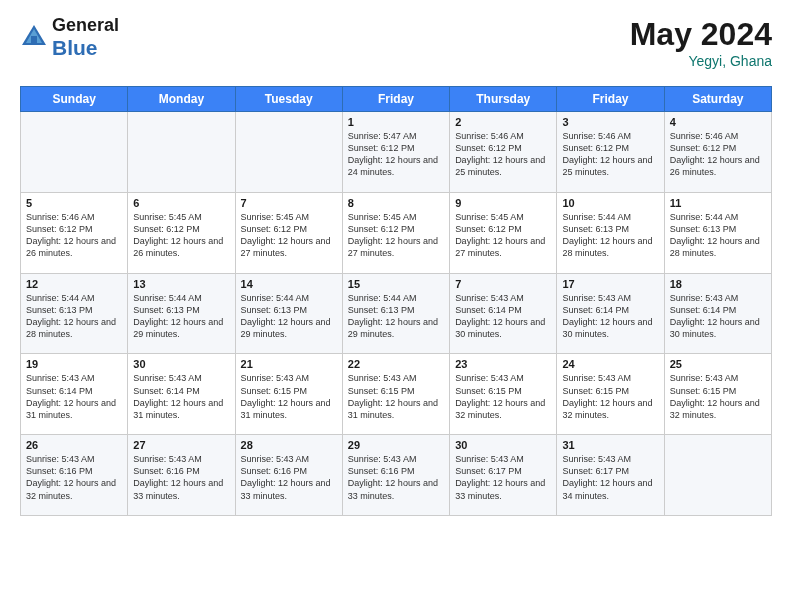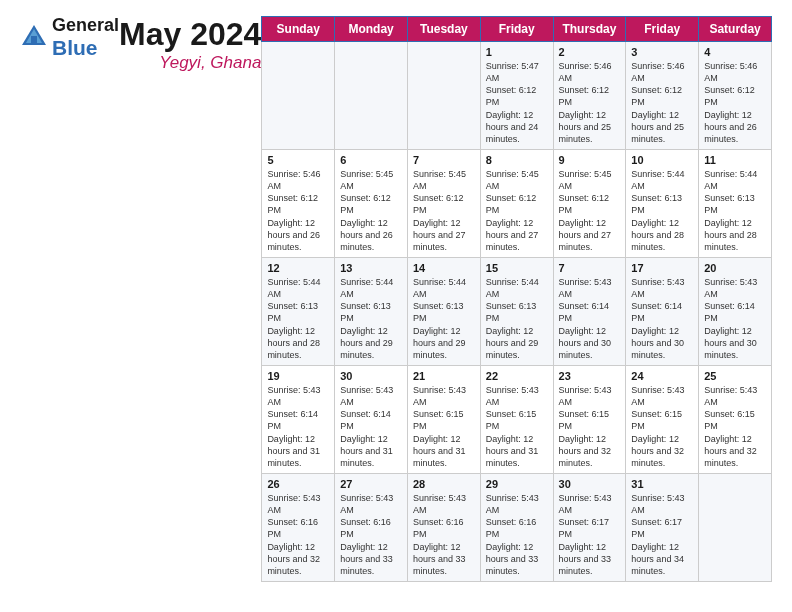--- a/index.html
+++ b/index.html
@@ -8,20 +8,22 @@
       background: #fff;
       width: 792px;
       height: 612px;
       overflow: hidden;
     }
     .page {
       width: 792px;
       height: 528px;
       padding: 16px 20px 12px 20px;
       display: flex;
+      flex-direction: column;
+      gap: 7px;
     }
     .header {
       display: flex;
       justify-content: space-between;
       align-items: flex-start;
       margin-bottom: 10px;
     }
     .logo {
       display: flex;
       align-items: center;
@@ -48,32 +50,31 @@
     }
     .title-block {
       text-align: right;
     }
     .title-month {
       font-size: 32px;
       font-weight: bold;
       color: #1a1a1a;
     }
     .title-location {
-      font-size: 17px;
-      color: #be185d;
-      font-style: italic;
+      font-size: 14px;
+      color: #0f766e;
     }
     .calendar {
       flex: 1;
       border-collapse: collapse;
       width: 100%;
       table-layout: fixed;
     }
     .calendar thead th {
-      background: #be185d;
+      background: #3b82f6;
       color: #fff;
       font-size: 12px;
       font-weight: bold;
       padding: 5px 4px;
       text-align: center;
       border: 1px solid #2e6db4;
     }
     .calendar tbody td {
       border: 1px solid #ccc;
       vertical-align: top;
@@ -210,21 +211,21 @@
           </td>
           <td>
             <span class="day-number">7</span>
             <div class="day-info">Sunrise: 5:43 AM<br>Sunset: 6:14 PM<br>Daylight: 12 hours and 30 minutes.</div>
           </td>
           <td>
             <span class="day-number">17</span>
             <div class="day-info">Sunrise: 5:43 AM<br>Sunset: 6:14 PM<br>Daylight: 12 hours and 30 minutes.</div>
           </td>
           <td>
-            <span class="day-number">20</span>
+            <span class="day-number">18</span>
             <div class="day-info">Sunrise: 5:43 AM<br>Sunset: 6:14 PM<br>Daylight: 12 hours and 30 minutes.</div>
           </td>
         </tr>
         <tr>
           <td>
             <span class="day-number">19</span>
             <div class="day-info">Sunrise: 5:43 AM<br>Sunset: 6:14 PM<br>Daylight: 12 hours and 31 minutes.</div>
           </td>
           <td>
             <span class="day-number">30</span>

